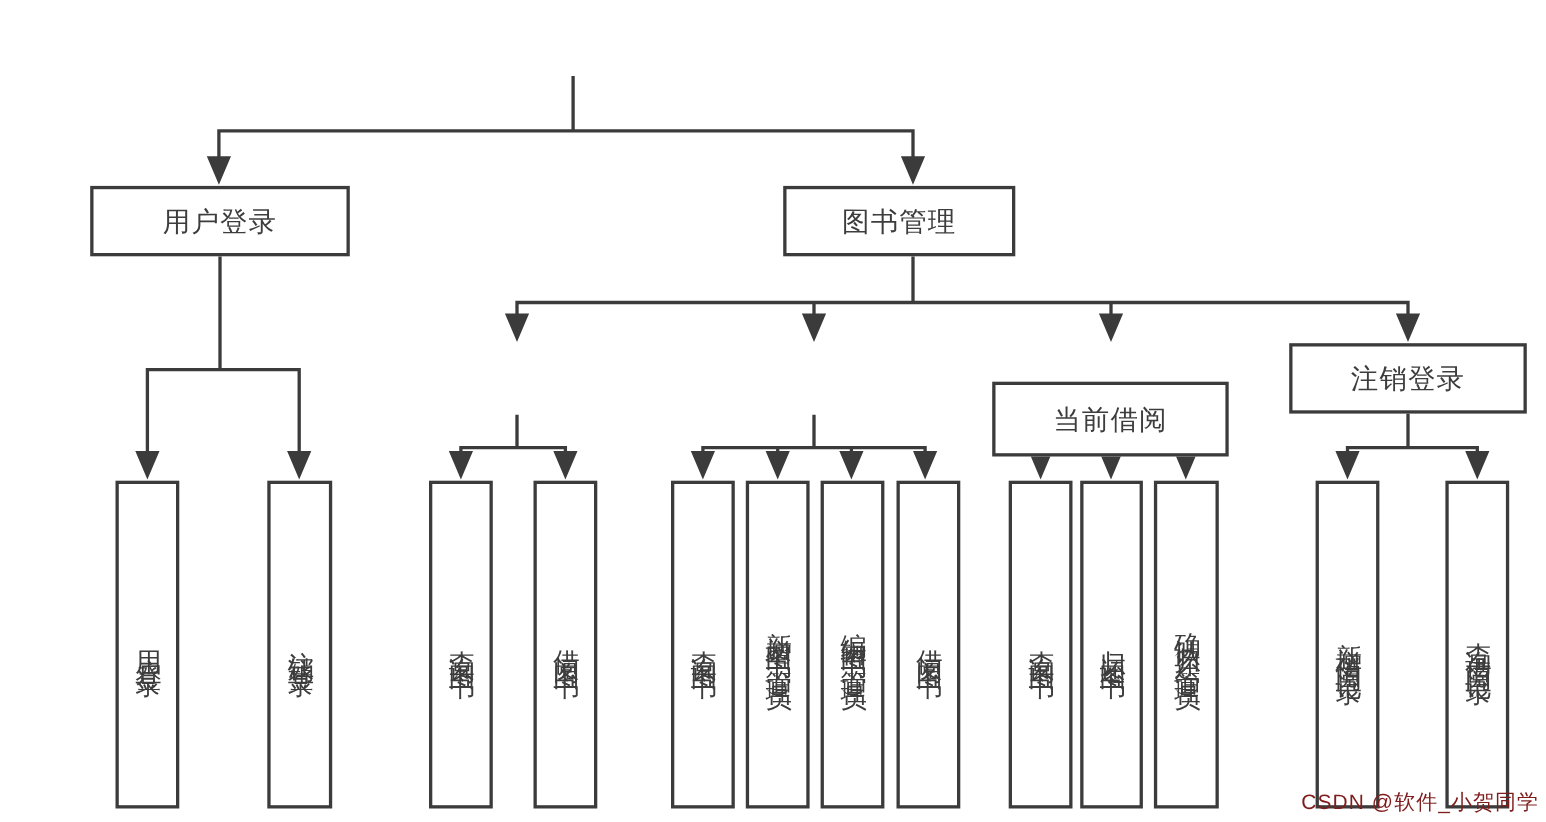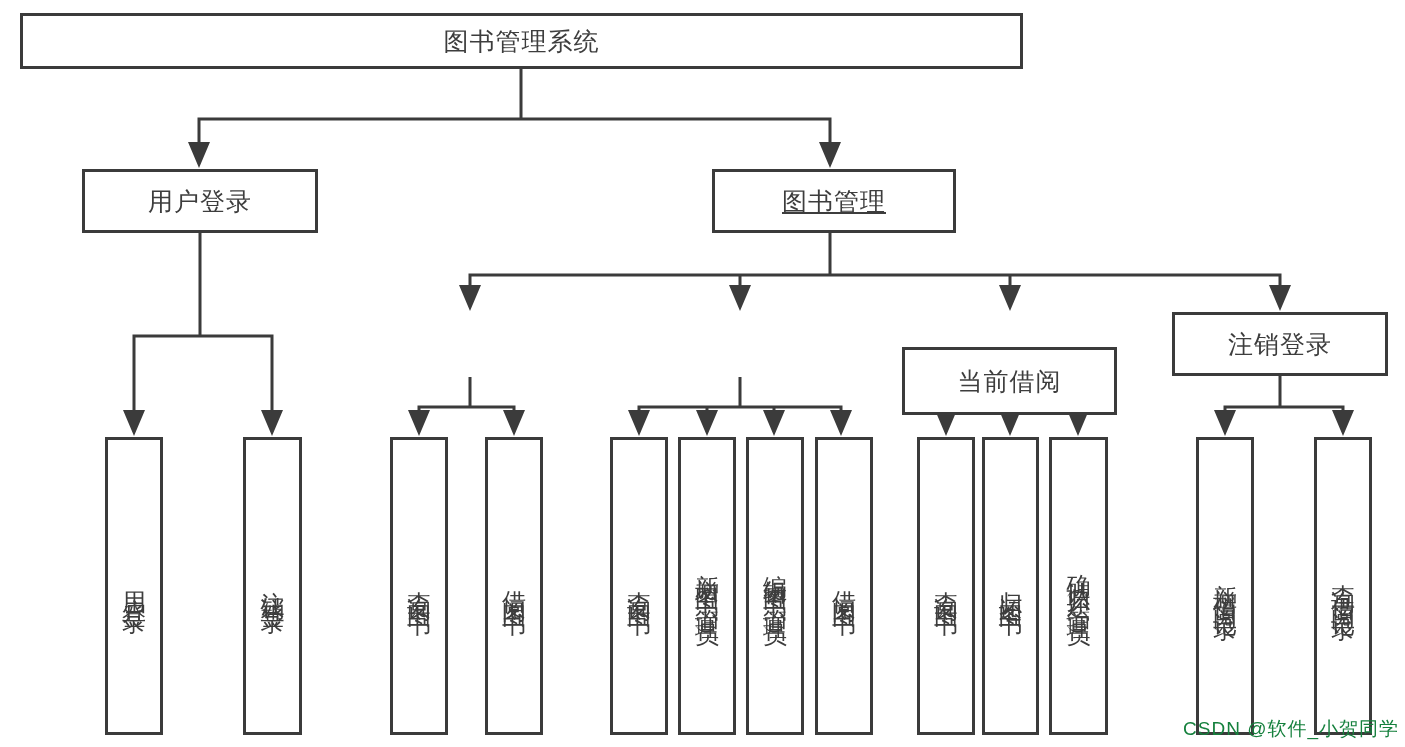--- a/index.html
+++ b/index.html
@@ -43,21 +43,21 @@
     font-size: 24px;
     letter-spacing: 7px;
     line-height: 1;
     white-space: nowrap;
   }
   .watermark {
     position: absolute;
     right: 6px;
     bottom: 5px;
     font-size: 19px;
-    color: #15803d;
+    color: #7f1d1d;
     letter-spacing: 1px;
     z-index: 3;
     white-space: nowrap;
   }
 </style>
 </head>
 <body>
 
 <div class="canvas">
 
@@ -92,28 +92,25 @@
       M696,410 L718,410 L707,436 Z
       M763,410 L785,410 L774,436 Z
       M830,410 L852,410 L841,436 Z
       M935,410 L957,410 L946,436 Z
       M999,410 L1021,410 L1010,436 Z
       M1067,410 L1089,410 L1078,436 Z
       M1214,410 L1236,410 L1225,436 Z
       M1332,410 L1354,410 L1343,436 Z"></path>
   </svg>
 
-  <div class="node h-node" style="left:20px; top:13px; width:1003px; height:56px;">
-    <span>图书管理系统</span>
-  </div>
 
   <div class="node h-node" style="left:82px; top:169px; width:236px; height:64px;">
     <span>用户登录</span>
   </div>
-  <div class="node h-node" style="left:712px; top:169px; width:244px; height:64px;text-decoration:underline;">
+  <div class="node h-node" style="left:712px; top:169px; width:211px; height:64px;">
     <span>图书管理</span>
   </div>
 
   <div class="node h-node" style="left:902px; top:327px; width:215px; height:68px;margin-top:20px;">
     <span>当前借阅</span>
   </div>
   <div class="node h-node" style="left:1172px; top:312px; width:216px; height:64px;">
     <span>注销登录</span>
   </div>
 

